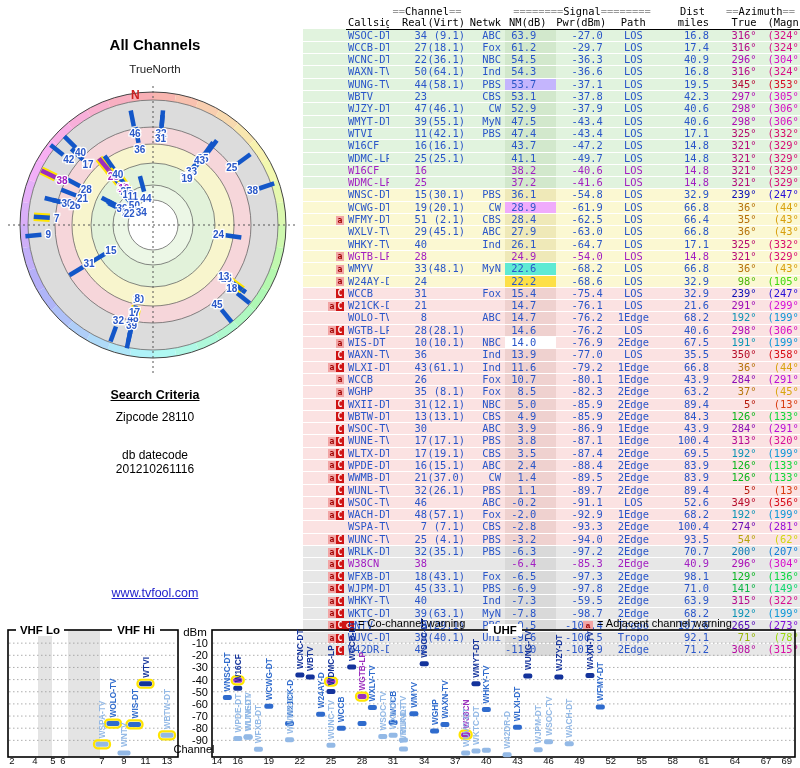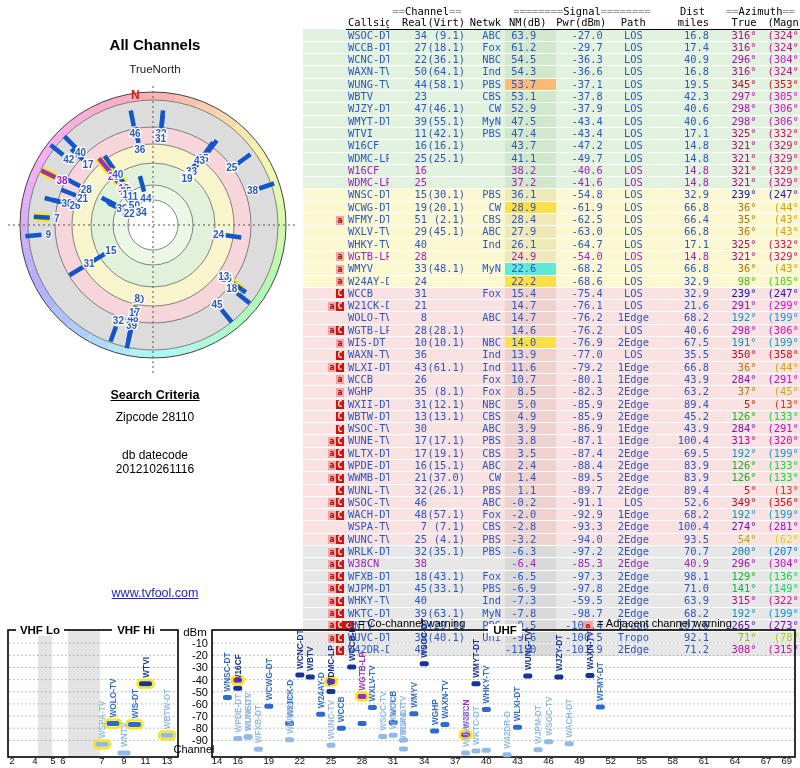--- a/index.html
+++ b/index.html
@@ -293,21 +293,21 @@
       <td class="c-mi" style="color:#2a56c9">16.8</td>
       <td class="c-az" style="color:hsl(316,88%,38%)">316°</td>
       <td class="c-mg" style="color:hsl(324,88%,45%)">(324°)</td>
     </tr>
       <tr style="background:#e1f3de">
       <td class="c-warn"></td>
       <td class="c-cs" style="color:#2a56c9">WUNG-TV</td>
       <td class="c-real" style="color:#2a56c9">44</td>
       <td class="c-virt" style="color:#2a56c9">(58.1)</td>
       <td class="c-net" style="color:#2a56c9">PBS</td>
-      <td class="c-nm" style="color:#2a56c9;background:#fdba74">53.7</td>
+      <td class="c-nm" style="color:#2a56c9;background:#c4b5fd">53.7</td>
       <td class="c-pw" style="color:#2a56c9">-37.1</td>
       <td class="c-path" style="color:#2a56c9">LOS</td>
       <td class="c-mi" style="color:#2a56c9">19.5</td>
       <td class="c-az" style="color:hsl(345,88%,38%)">345°</td>
       <td class="c-mg" style="color:hsl(353,88%,45%)">(353°)</td>
     </tr>
       <tr style="background:#e1f3de">
       <td class="c-warn"></td>
       <td class="c-cs" style="color:#2a56c9">WBTV</td>
       <td class="c-real" style="color:#2a56c9">23</td>
@@ -423,21 +423,21 @@
       <td class="c-mi" style="color:#2a56c9">32.9</td>
       <td class="c-az" style="color:hsl(239,88%,38%)">239°</td>
       <td class="c-mg" style="color:hsl(247,88%,45%)">(247°)</td>
     </tr>
       <tr style="background:#fbf8d2">
       <td class="c-warn"></td>
       <td class="c-cs" style="color:#2a56c9">WCWG-DT</td>
       <td class="c-real" style="color:#2a56c9">19</td>
       <td class="c-virt" style="color:#2a56c9">(20.1)</td>
       <td class="c-net" style="color:#2a56c9">CW</td>
-      <td class="c-nm" style="color:#2a56c9;background:#fde047">28.9</td>
+      <td class="c-nm" style="color:#2a56c9;background:#f0abfc">28.9</td>
       <td class="c-pw" style="color:#2a56c9">-61.9</td>
       <td class="c-path" style="color:#2a56c9">LOS</td>
       <td class="c-mi" style="color:#2a56c9">66.8</td>
       <td class="c-az" style="color:hsl(36,88%,38%)">36°</td>
       <td class="c-mg" style="color:hsl(44,88%,45%)">(44°)</td>
     </tr>
       <tr style="background:#fbf8d2">
       <td class="c-warn"><span class="warn-a">a</span></td>
       <td class="c-cs" style="color:#2a56c9">WFMY-DT</td>
       <td class="c-real" style="color:#2a56c9">51</td>
@@ -566,21 +566,21 @@
       <td class="c-mi" style="color:#2a56c9">40.6</td>
       <td class="c-az" style="color:hsl(298,88%,38%)">298°</td>
       <td class="c-mg" style="color:hsl(306,88%,45%)">(306°)</td>
     </tr>
       <tr style="background:#fbe2e2">
       <td class="c-warn"><span class="warn-a">a</span></td>
       <td class="c-cs" style="color:#2a56c9">WIS-DT</td>
       <td class="c-real" style="color:#2a56c9">10</td>
       <td class="c-virt" style="color:#2a56c9">(10.1)</td>
       <td class="c-net" style="color:#2a56c9">NBC</td>
-      <td class="c-nm" style="color:#2a56c9;background:#fde047">14.0</td>
+      <td class="c-nm" style="color:#2a56c9;background:#ffffff">14.0</td>
       <td class="c-pw" style="color:#2a56c9">-76.9</td>
       <td class="c-path" style="color:#2a56c9">2Edge</td>
       <td class="c-mi" style="color:#2a56c9">67.5</td>
       <td class="c-az" style="color:hsl(191,88%,38%)">191°</td>
       <td class="c-mg" style="color:hsl(199,88%,45%)">(199°)</td>
     </tr>
       <tr style="background:#fbe2e2">
       <td class="c-warn"><span class="warn-c">C</span></td>
       <td class="c-cs" style="color:#2a56c9">WAXN-TV</td>
       <td class="c-real" style="color:#2a56c9">36</td>
@@ -647,21 +647,21 @@
     </tr>
       <tr style="background:#fbe2e2">
       <td class="c-warn"><span class="warn-c">C</span></td>
       <td class="c-cs" style="color:#2a56c9">WBTW-DT</td>
       <td class="c-real" style="color:#2a56c9">13</td>
       <td class="c-virt" style="color:#2a56c9">(13.1)</td>
       <td class="c-net" style="color:#2a56c9">CBS</td>
       <td class="c-nm" style="color:#2a56c9;background:#efd1cf">4.9</td>
       <td class="c-pw" style="color:#2a56c9">-85.9</td>
       <td class="c-path" style="color:#2a56c9">2Edge</td>
-      <td class="c-mi" style="color:#2a56c9">45.2</td>
+      <td class="c-mi" style="color:#2a56c9">84.3</td>
       <td class="c-az" style="color:hsl(126,88%,38%)">126°</td>
       <td class="c-mg" style="color:hsl(133,88%,45%)">(133°)</td>
     </tr>
       <tr style="background:#fbe2e2">
       <td class="c-warn"><span class="warn-c">C</span></td>
       <td class="c-cs" style="color:#2a56c9">WSOC-TV</td>
       <td class="c-real" style="color:#2a56c9">30</td>
       <td class="c-virt" style="color:#2a56c9"></td>
       <td class="c-net" style="color:#2a56c9">ABC</td>
       <td class="c-nm" style="color:#2a56c9;background:#efd1cf">3.9</td>

